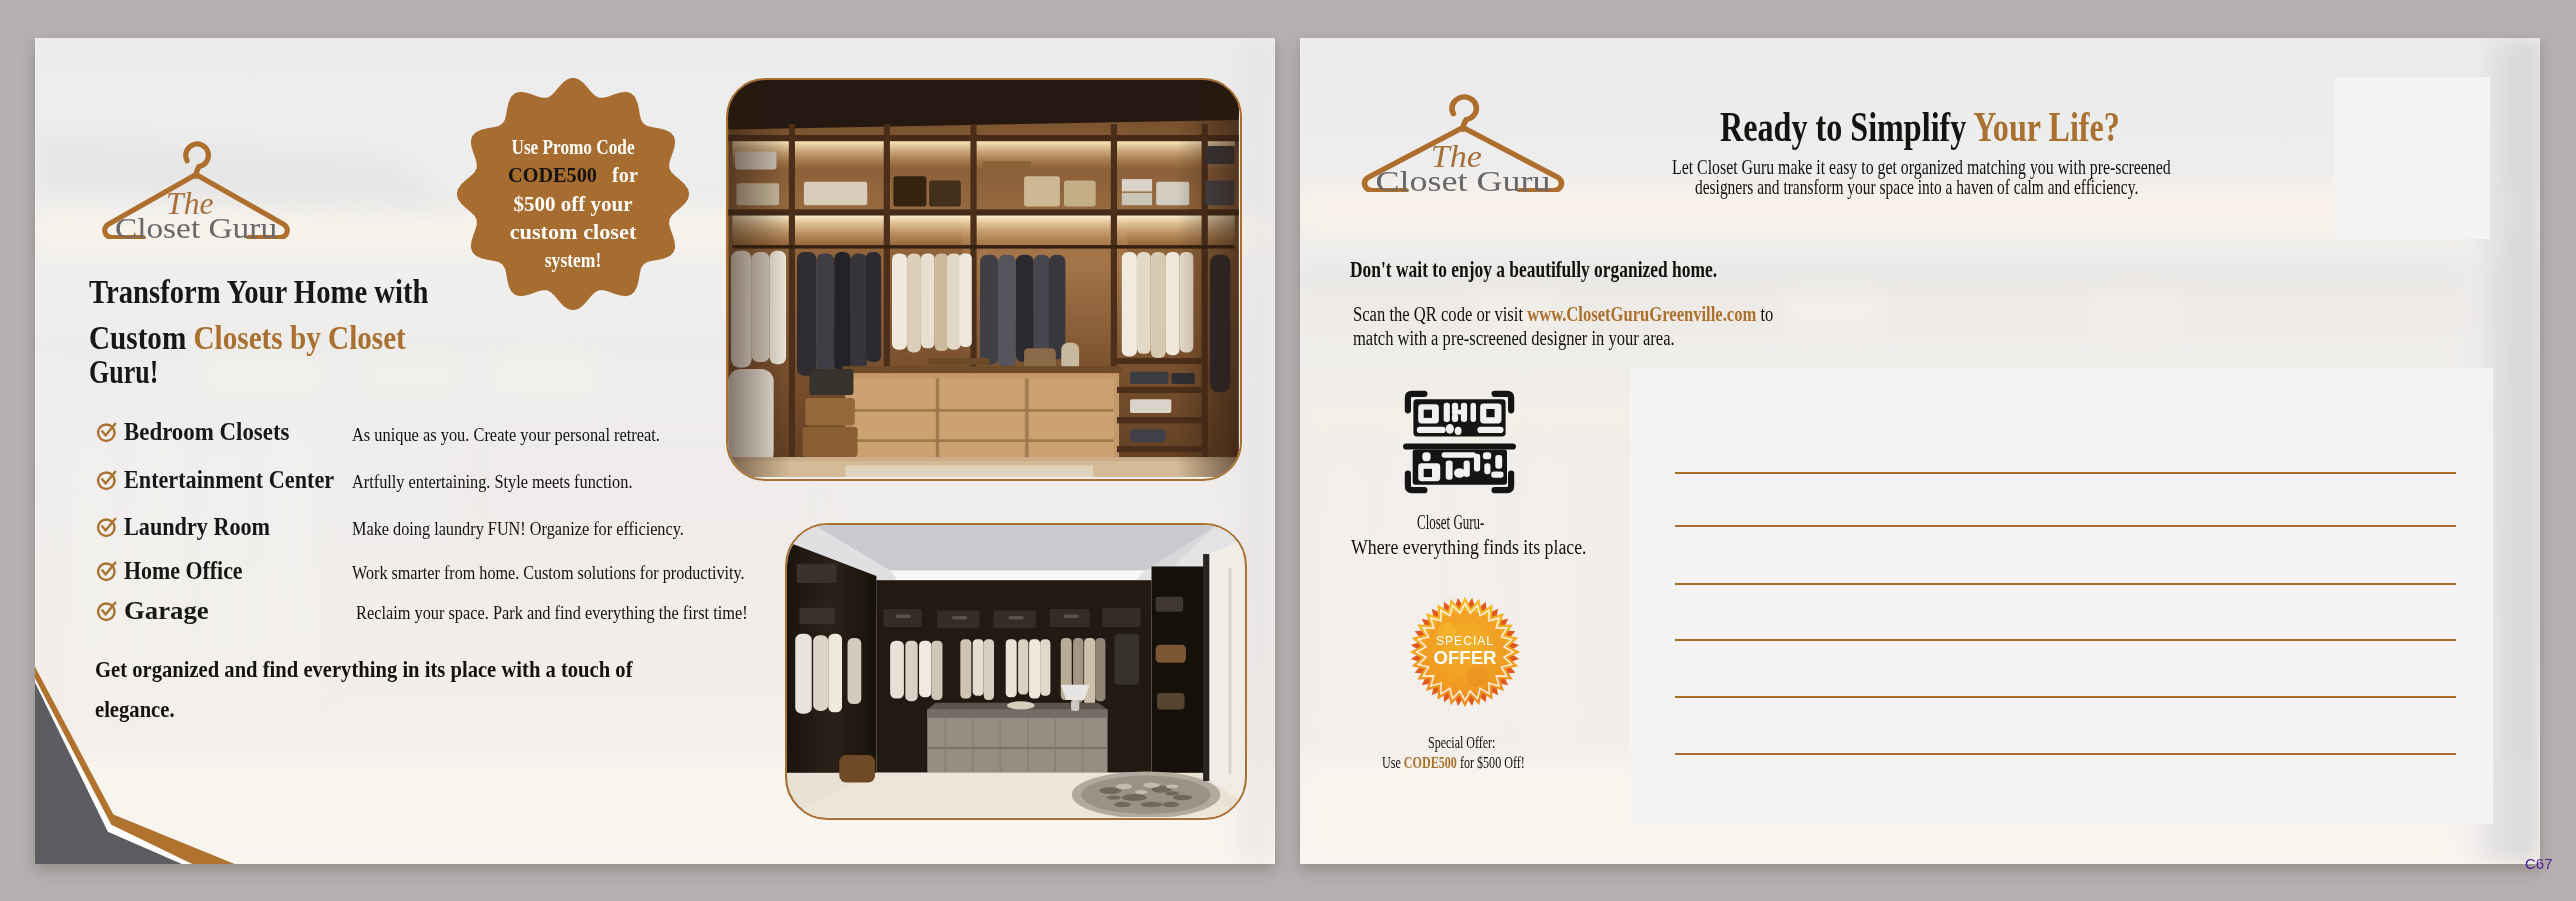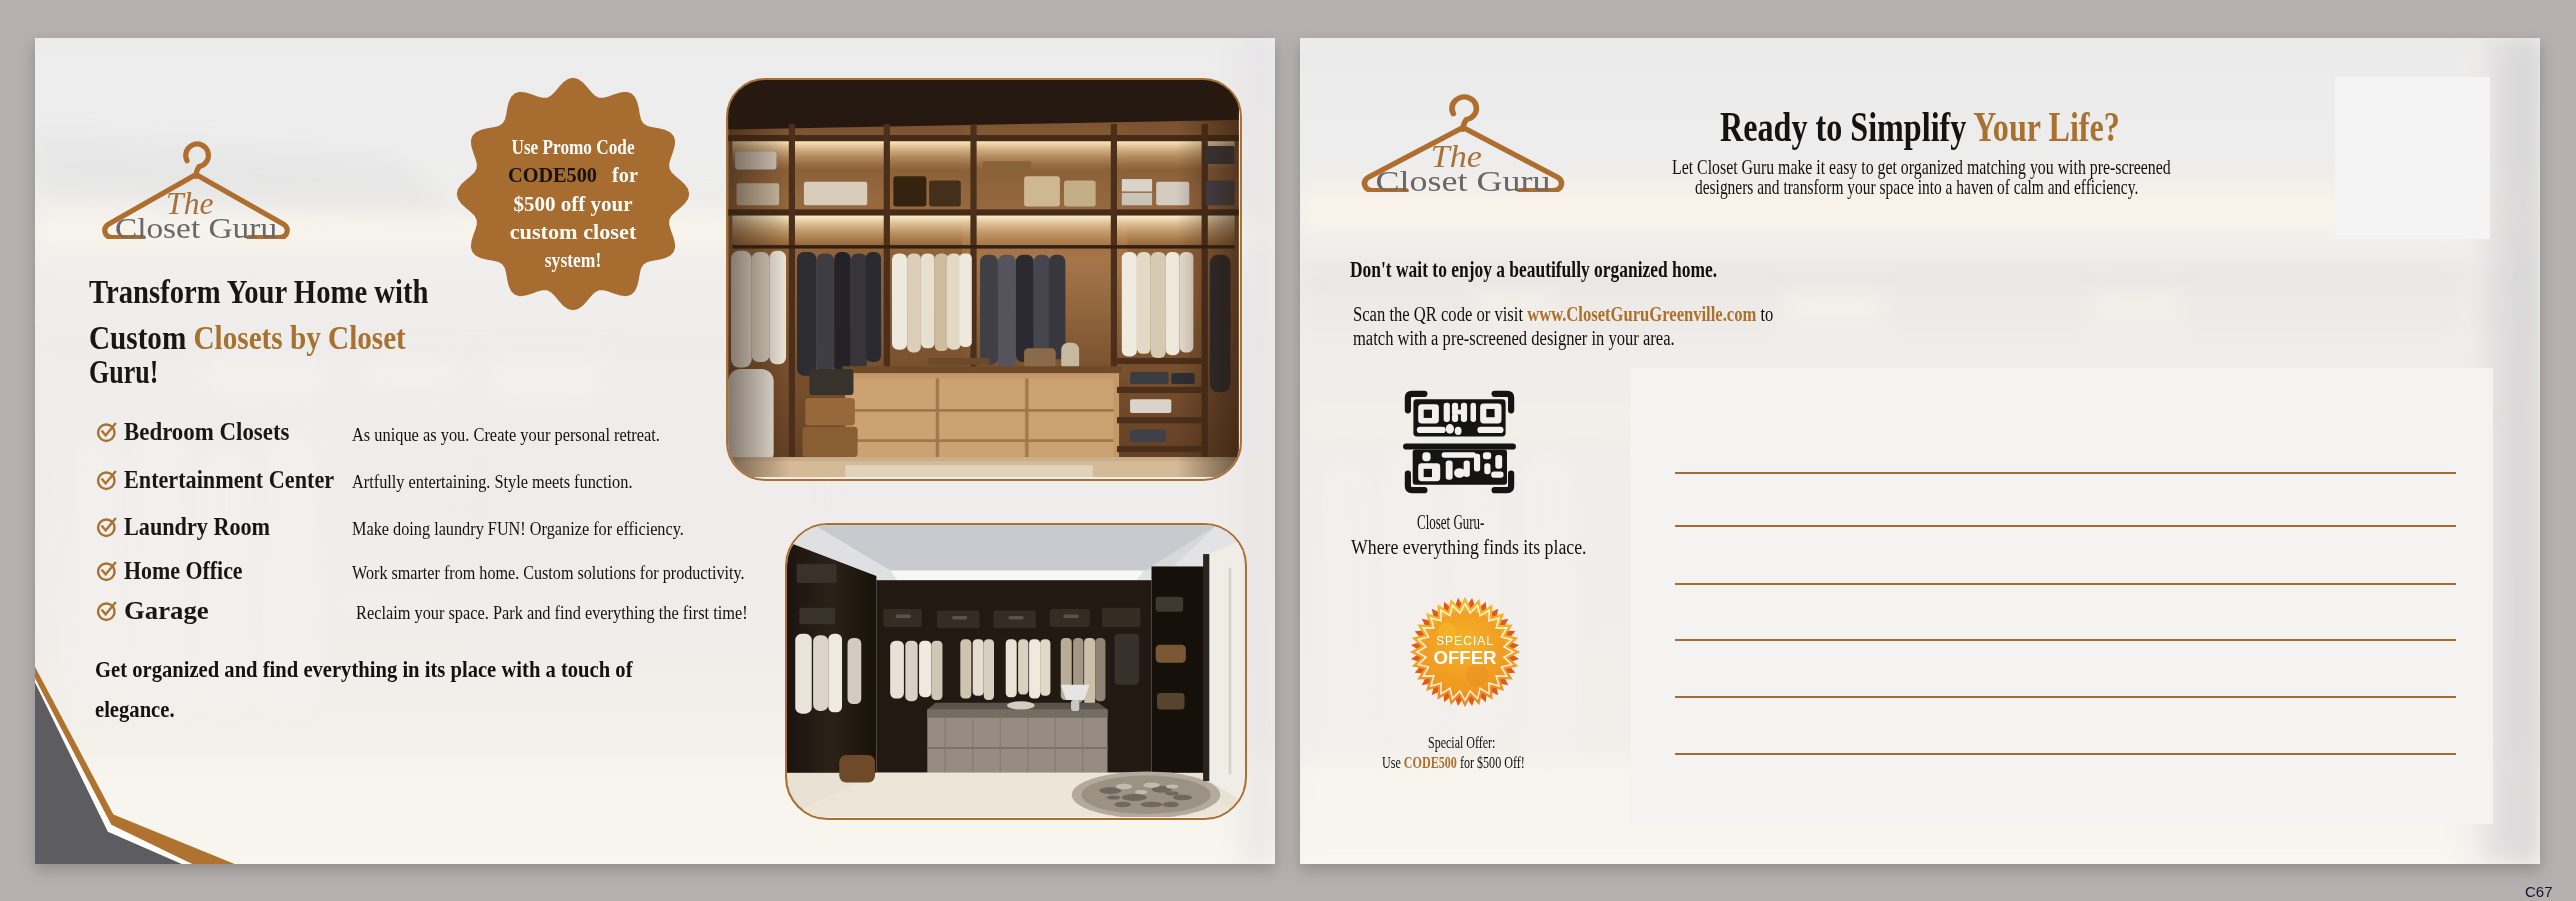--- a/index.html
+++ b/index.html
@@ -562,14 +562,14 @@
 
   <div class="abs" style="left:375px;top:545px;width:781px;height:2.1px;background:#a56c2b;"></div>
 
   <div class="abs" style="left:375px;top:601px;width:781px;height:2.1px;background:#a56c2b;"></div>
 
   <div class="abs" style="left:375px;top:658px;width:781px;height:2.1px;background:#a56c2b;"></div>
 
   <div class="abs" style="left:375px;top:715px;width:781px;height:2.1px;background:#a56c2b;"></div>
 </div>
 
-<div class="ln" style="left:2525px;top:884px;font-family:'Liberation Sans',sans-serif;font-size:15px;color:#0f172a;">C67</div>
+<div class="ln" style="left:2525px;top:856px;font-family:'Liberation Sans',sans-serif;font-size:15px;color:#4c1d95;">C67</div>
 
 
 </body></html>

